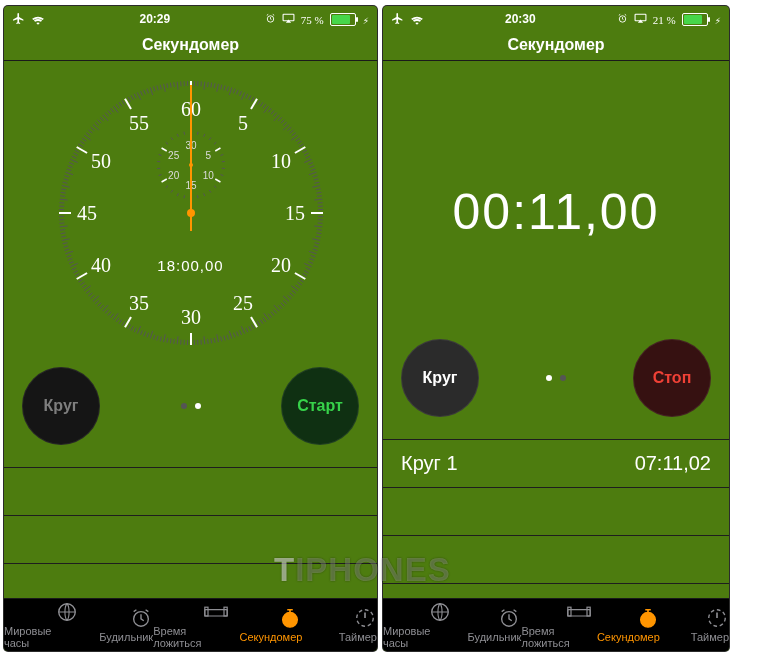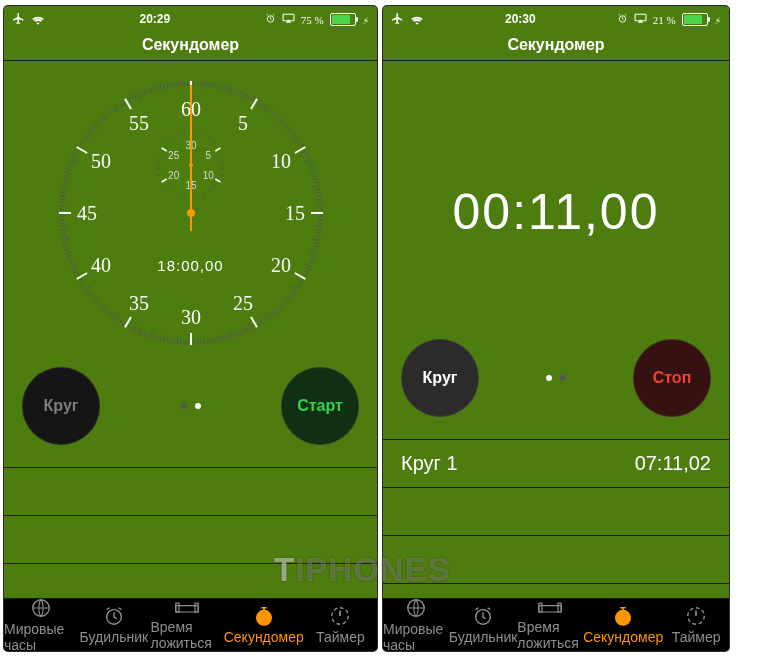--- a/index.html
+++ b/index.html
@@ -129,23 +129,23 @@
   }
   .laps.empty .lap-row{ color:transparent; }
 
   
   .tab-bar{
     position:absolute; left:0; right:0; bottom:0; height:52px;
     border-top:1px solid #1a1a1a;
     display:flex; background:#000;
   }
   .tab{
-    flex:1; display:flex; flex-direction:column; align-items:center;
+    flex:1; display:flex; flex-direction:column; align-items:flex-end;
     justify-content:center; gap:2px; color:#8e8e93;
-    font-size:14px;
+    font-size:11px;
   }
   .tab .tab-ico{ width:24px; height:22px; display:flex; align-items:center; justify-content:center; }
   .tab.active{ color:#ff9500; }
   .tab.active svg path,
   .tab.active svg circle,
   .tab.active svg line { stroke:#ff9500; fill:#ff9500; }
 
   
   .watermark{
     position:absolute; left:50%; bottom:68px; transform:translateX(-60%);

